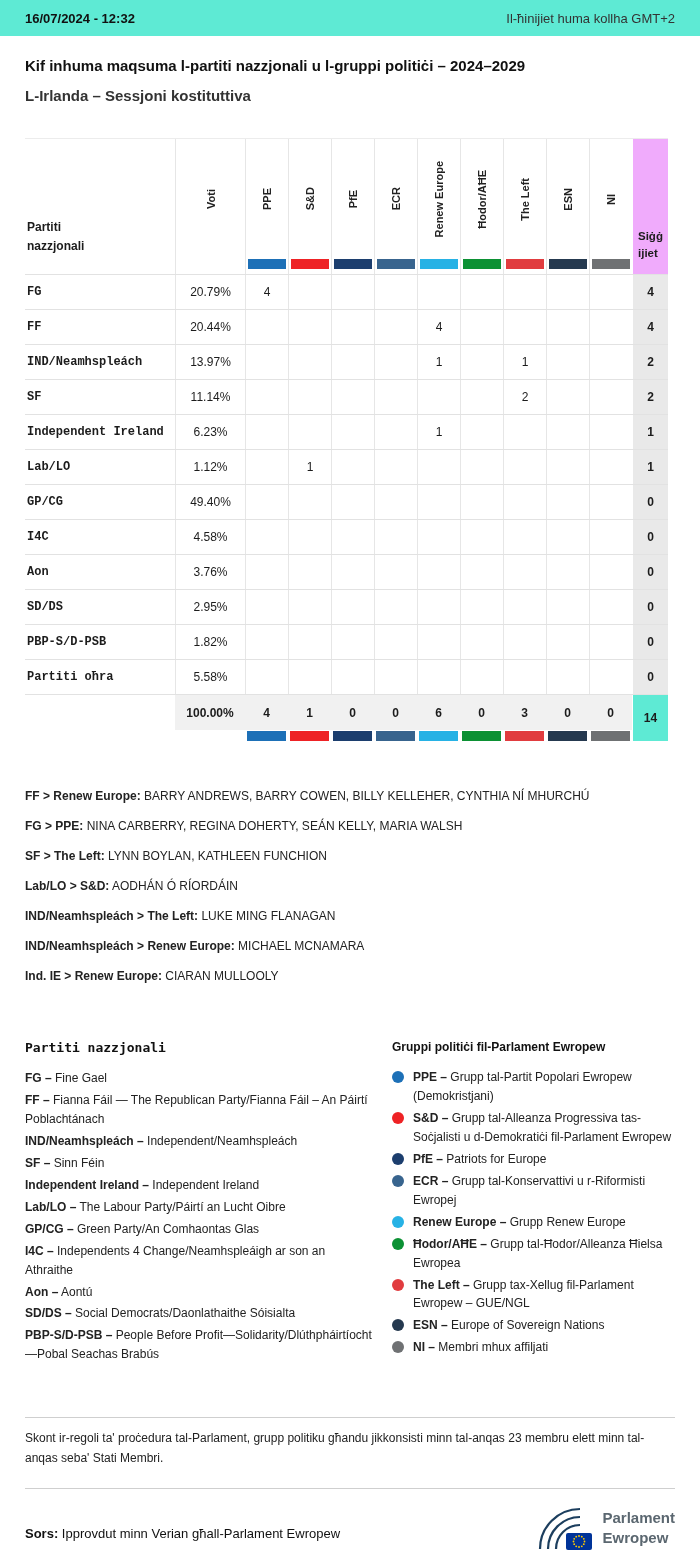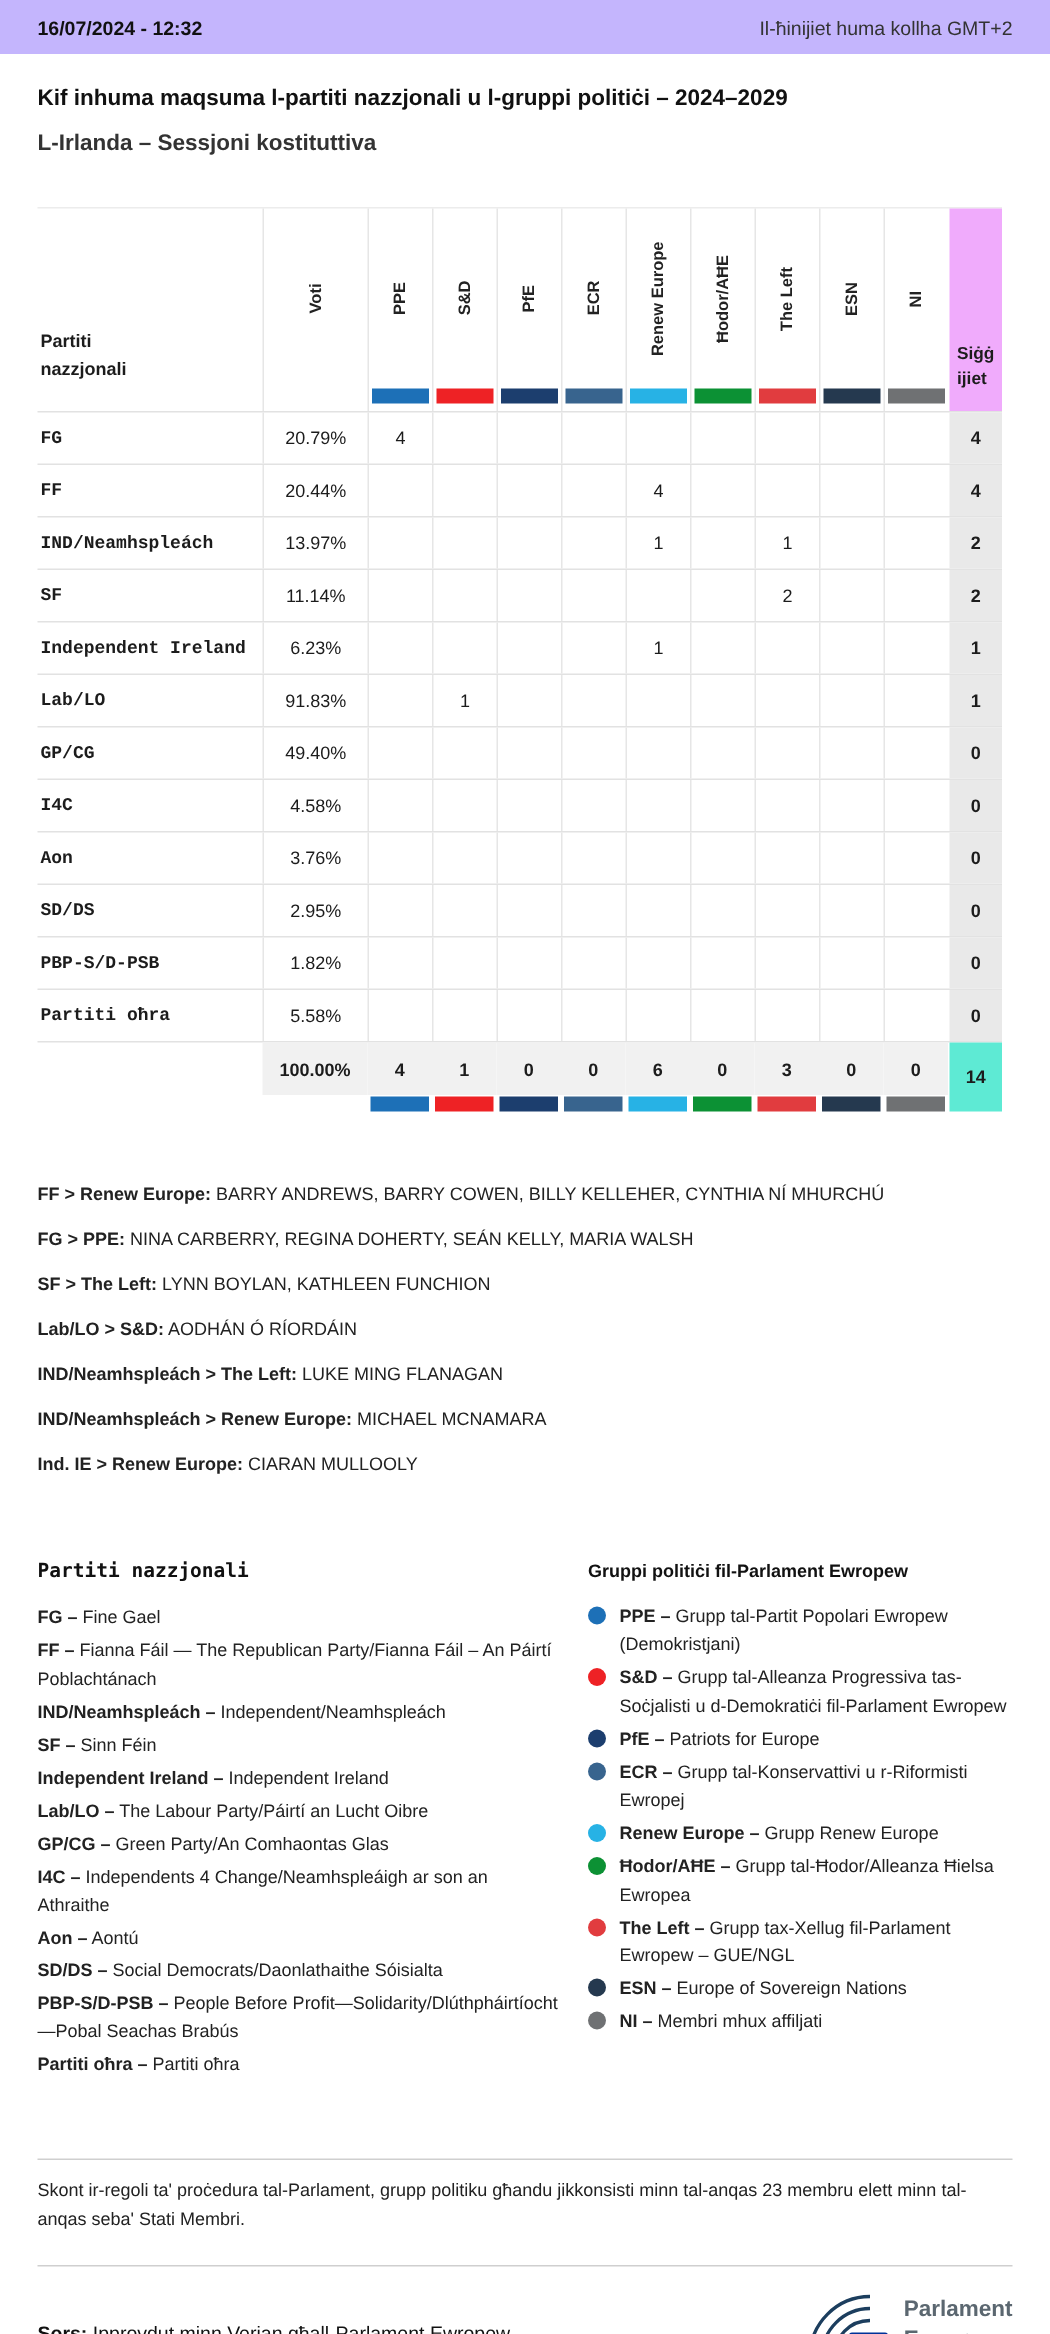--- a/index.html
+++ b/index.html
@@ -6,21 +6,21 @@
   html, body { background: #fff; }
   body {
     width: 700px;
     min-height: 1556px;
     font-family: "Liberation Sans", sans-serif;
     color: #1c1c1c;
     position: relative;
   }
   .topbar {
     height: 36px;
-    background: #c4b5fd;
+    background: #5eead4;
     display: flex;
     justify-content: space-between;
     align-items: center;
     padding: 0 25px;
     font-size: 13px;
   }
   .topbar .dt { font-weight: bold; color: #111; }
   .topbar .tz { color: #333; }
   main { padding: 21px 25px 0; }
   h1 { font-size: 15px; font-weight: bold; color: #111; margin: 0 0 13px; }
@@ -232,21 +232,21 @@
           <div class="c-group"></div>
           <div class="c-group">1</div>
           <div class="c-group"></div>
           <div class="c-group"></div>
           <div class="c-group"></div>
           <div class="c-group"></div>
           <div class="c-seats">1</div>
         </div>
         <div class="trow">
           <div class="c-party">Lab/LO</div>
-          <div class="c-voti">91.83%</div>
+          <div class="c-voti">1.12%</div>
           <div class="c-group"></div>
           <div class="c-group">1</div>
           <div class="c-group"></div>
           <div class="c-group"></div>
           <div class="c-group"></div>
           <div class="c-group"></div>
           <div class="c-group"></div>
           <div class="c-group"></div>
           <div class="c-group"></div>
           <div class="c-seats">1</div>
@@ -399,21 +399,20 @@
           <p class="legend-line"><strong>FF –</strong><span> Fianna Fáil — The Republican Party/Fianna Fáil – An Páirtí Poblachtánach</span></p>
           <p class="legend-line"><strong>IND/Neamhspleách –</strong><span> Independent/Neamhspleách</span></p>
           <p class="legend-line"><strong>SF –</strong><span> Sinn Féin</span></p>
           <p class="legend-line"><strong>Independent Ireland –</strong><span> Independent Ireland</span></p>
           <p class="legend-line"><strong>Lab/LO –</strong><span> The Labour Party/Páirtí an Lucht Oibre</span></p>
           <p class="legend-line"><strong>GP/CG –</strong><span> Green Party/An Comhaontas Glas</span></p>
           <p class="legend-line"><strong>I4C –</strong><span> Independents 4 Change/Neamhspleáigh ar son an Athraithe</span></p>
           <p class="legend-line"><strong>Aon –</strong><span> Aontú</span></p>
           <p class="legend-line"><strong>SD/DS –</strong><span> Social Democrats/Daonlathaithe Sóisialta</span></p>
           <p class="legend-line"><strong>PBP-S/D-PSB –</strong><span> People Before Profit—Solidarity/Dlúthpháirtíocht—Pobal Seachas Brabús</span></p>
-          <p class="legend-line"><strong>Partiti oħra –</strong><span> Partiti oħra</span></p>
         </div>
     </div>
     <div class="legend-right">
       <h3 class="legend-title">Gruppi politiċi fil-Parlament Ewropew</h3>
       <div id="group-items">
           <div class="glegend-item">
             <span class="dot" style="background: rgb(29, 112, 183);"></span>
             <div class="glegend-text"><strong>PPE –</strong><span> Grupp tal-Partit Popolari Ewropew (Demokristjani)</span></div>
           </div>
           <div class="glegend-item">

